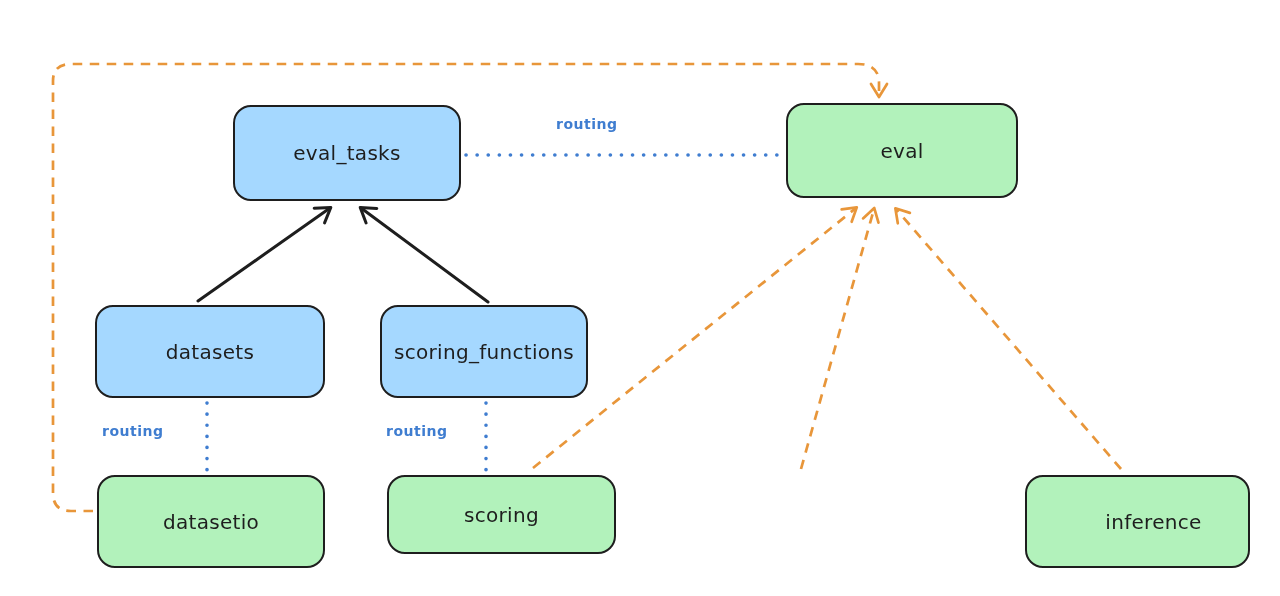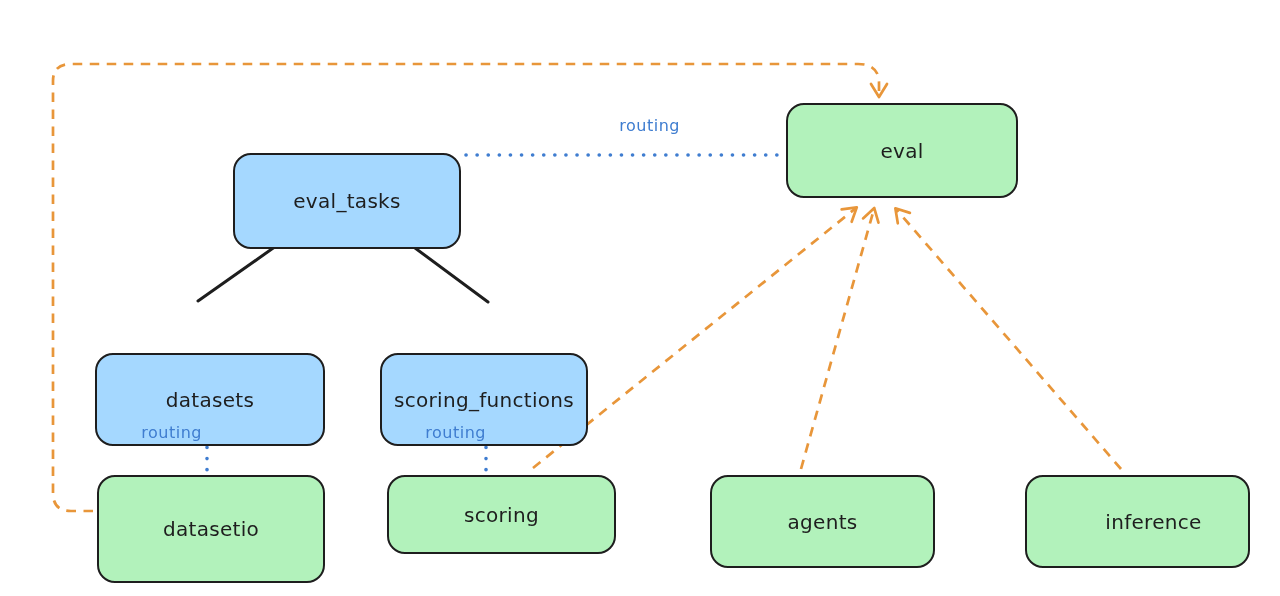--- a/index.html
+++ b/index.html
@@ -18,27 +18,27 @@
   .ah-o{fill:none;stroke:var(--orange,#e8963a);stroke-width:2.7;stroke-linecap:round;stroke-linejoin:round;}
   .node{
     position:absolute;
     border:2.6px solid var(--stroke-dark,#1e1e1e);
     border-radius:18px;
     display:flex;align-items:center;justify-content:center;
     font-size:20px;letter-spacing:0.3px;
     color:var(--stroke-dark,#1e1e1e);
     box-sizing:border-box;
   }
-  .node.blue{background:var(--blue-fill,#a5d8ff);margin-top:48px;}
+  .node.blue{background:var(--blue-fill,#a5d8ff);}
   .node.green{background:var(--green-fill,#b2f2bb);}
   .routing-label{
     position:absolute;
     color:var(--routing-blue,#3f7dd0);
-    font-size:16px;font-weight:400;letter-spacing:0.5px;
-    text-align:right;
+    font-size:14px;font-weight:700;letter-spacing:0.5px;
+    text-align:left;
   }
 </style>
 </head>
 <body>
 
 <div id="canvas">
 
   <svg id="edges-layer" viewBox="0 0 1280 596" xmlns="http://www.w3.org/2000/svg">
     <defs>
       <marker id="ah-black" markerUnits="userSpaceOnUse" markerWidth="36" markerHeight="36" viewBox="-18 -18 36 36" refX="-1" refY="0" orient="auto">
@@ -71,31 +71,28 @@
   </div>
 
   <div class="node blue" style="left:95px;top:305px;width:230px;height:93px;">
     <span>datasets</span>
   </div>
 
   <div class="node blue" style="left:380px;top:305px;width:208px;height:93px;">
     <span>scoring_functions</span>
   </div>
 
-  <div class="node green" style="left:97px;top:475px;width:228px;height:108px;">
+  <div class="node green" style="left:97px;top:475px;width:228px;height:93px;">
     <span>datasetio</span>
   </div>
 
   <div class="node green" style="left:387px;top:475px;width:229px;height:79px;">
     <span>scoring</span>
   </div>
 
-  <div class="node green" style="left:710px;top:475px;width:225px;height:93px;">
-    <span>agents</span>
-  </div>
 
   <div class="node green" style="left:1025px;top:475px;width:225px;height:93px;padding-left:32px;">
     <span>inference</span>
   </div>
 
   <div class="routing-label" style="left:556px;top:116px;width:124px;">routing</div>
   <div class="routing-label" style="left:102px;top:423px;width:100px;">routing</div>
   <div class="routing-label" style="left:386px;top:423px;width:100px;">routing</div>
 
 </div>

